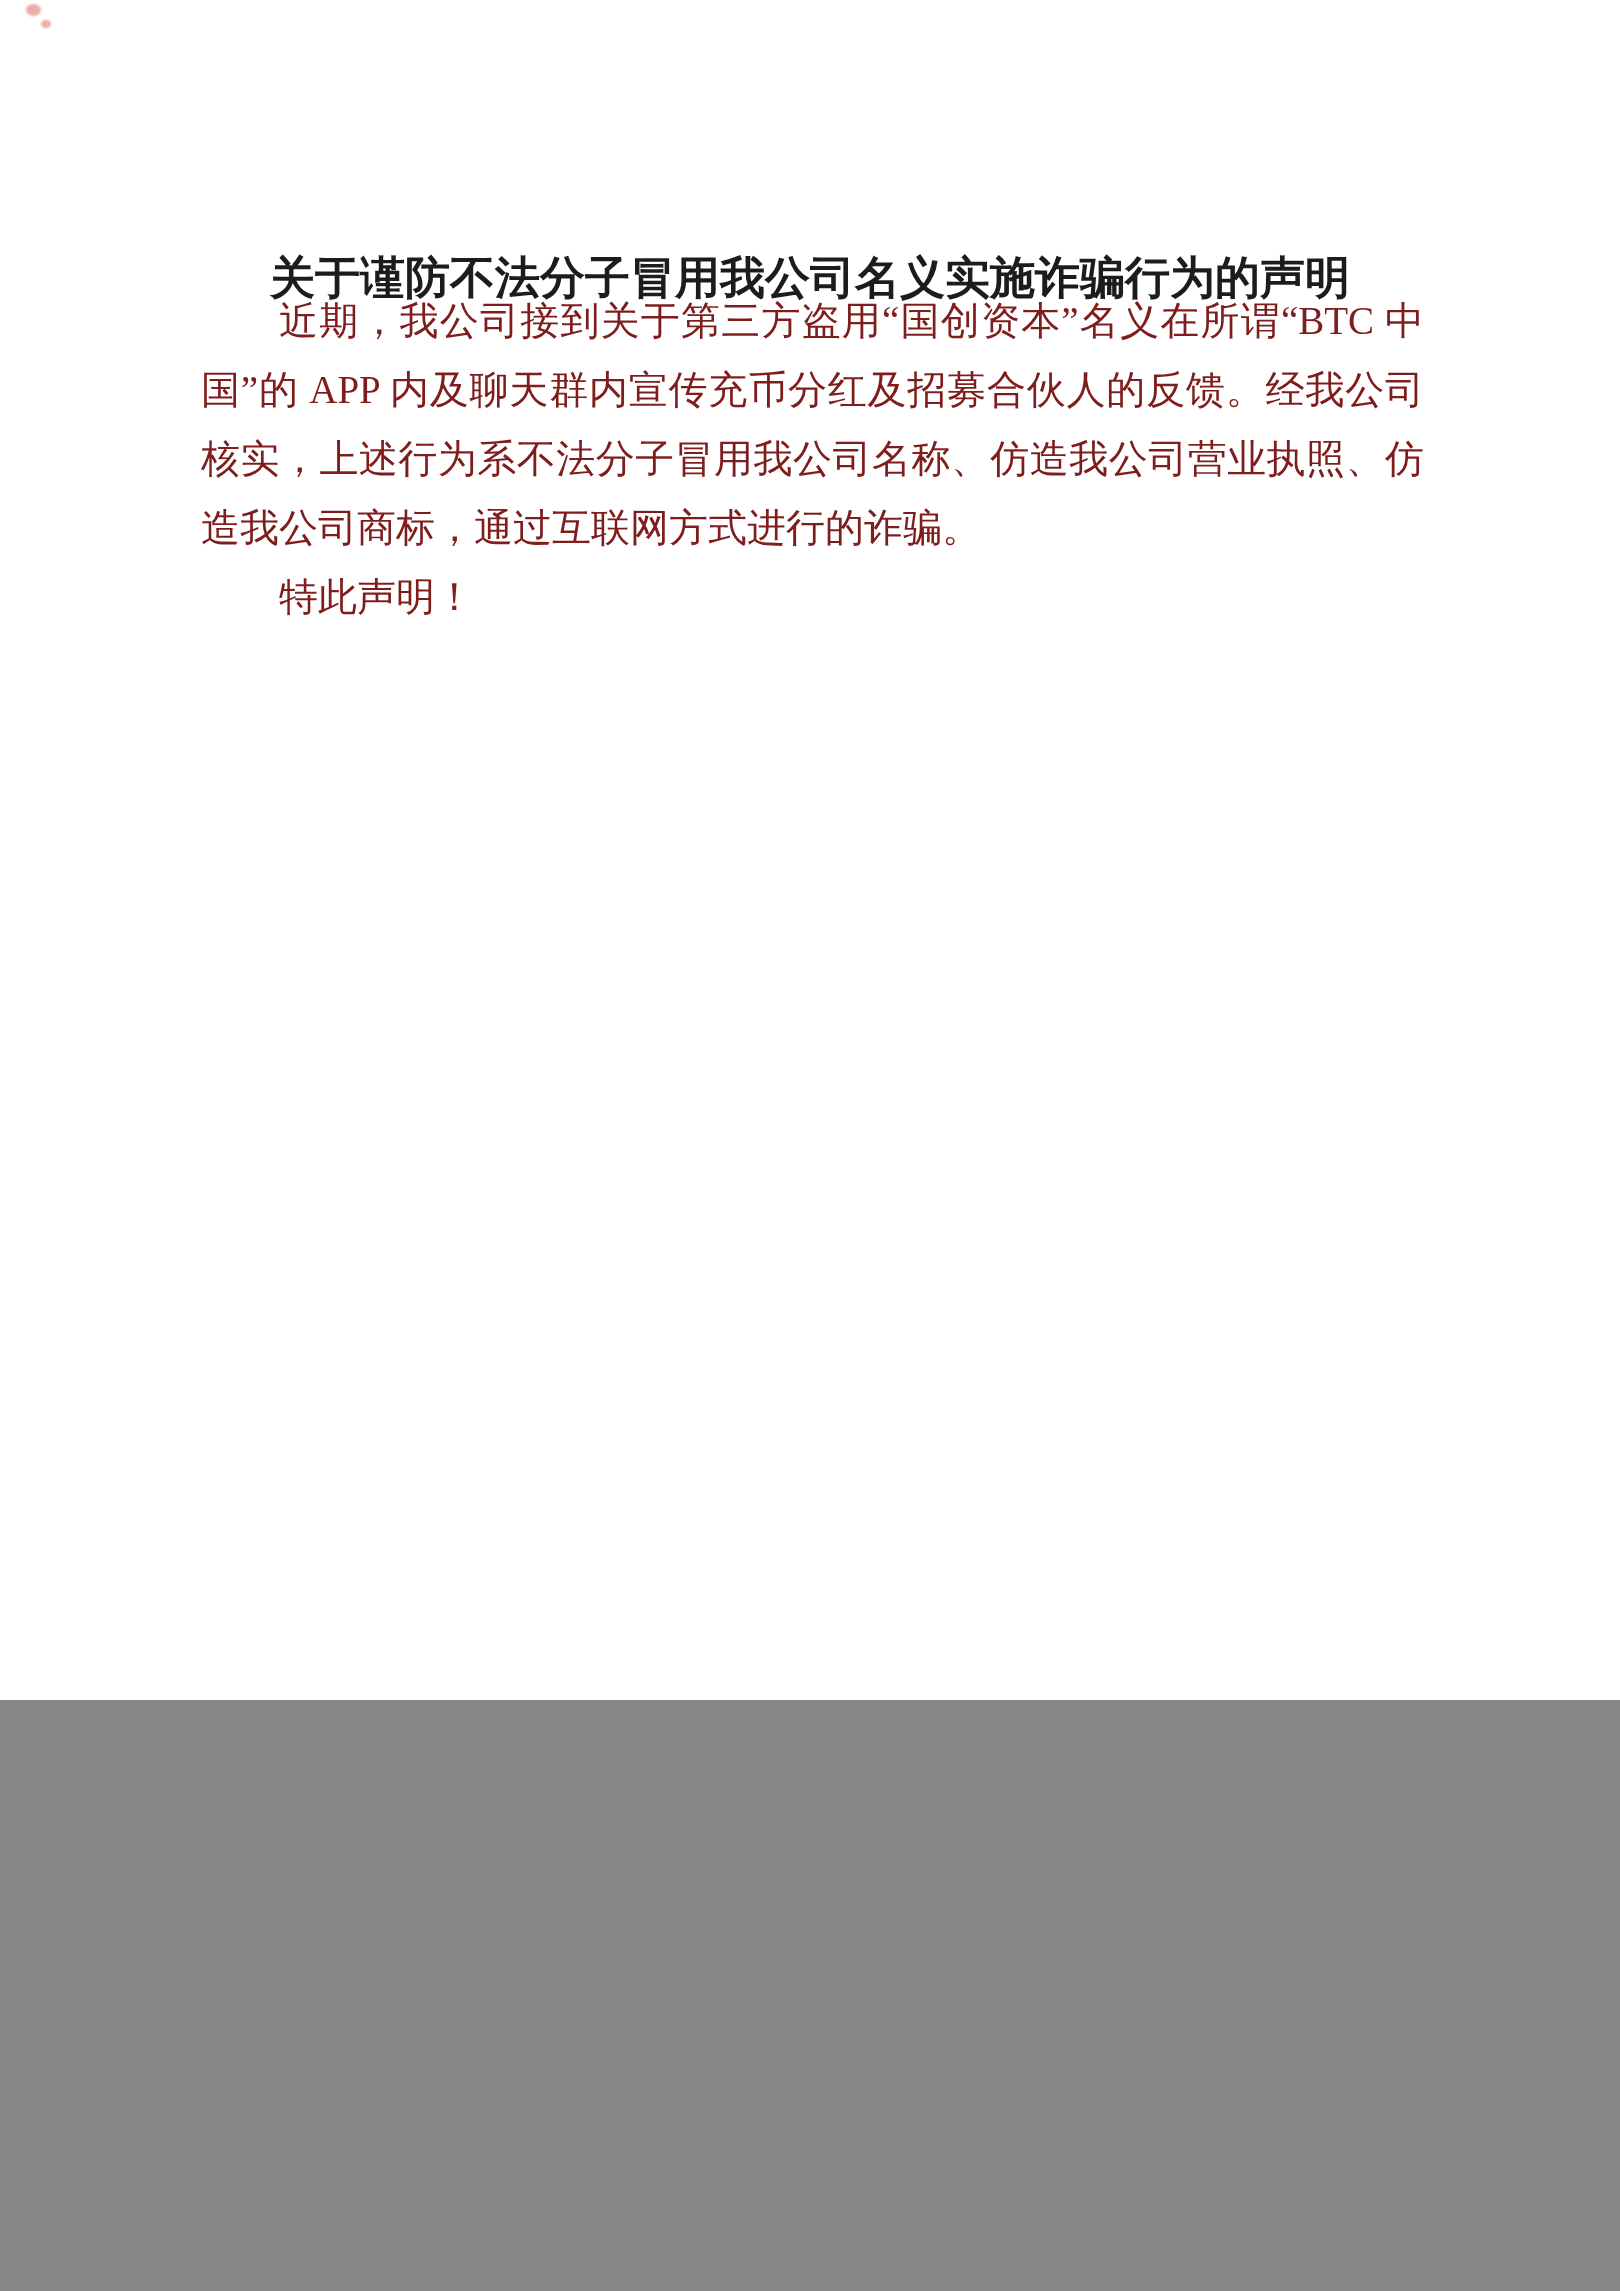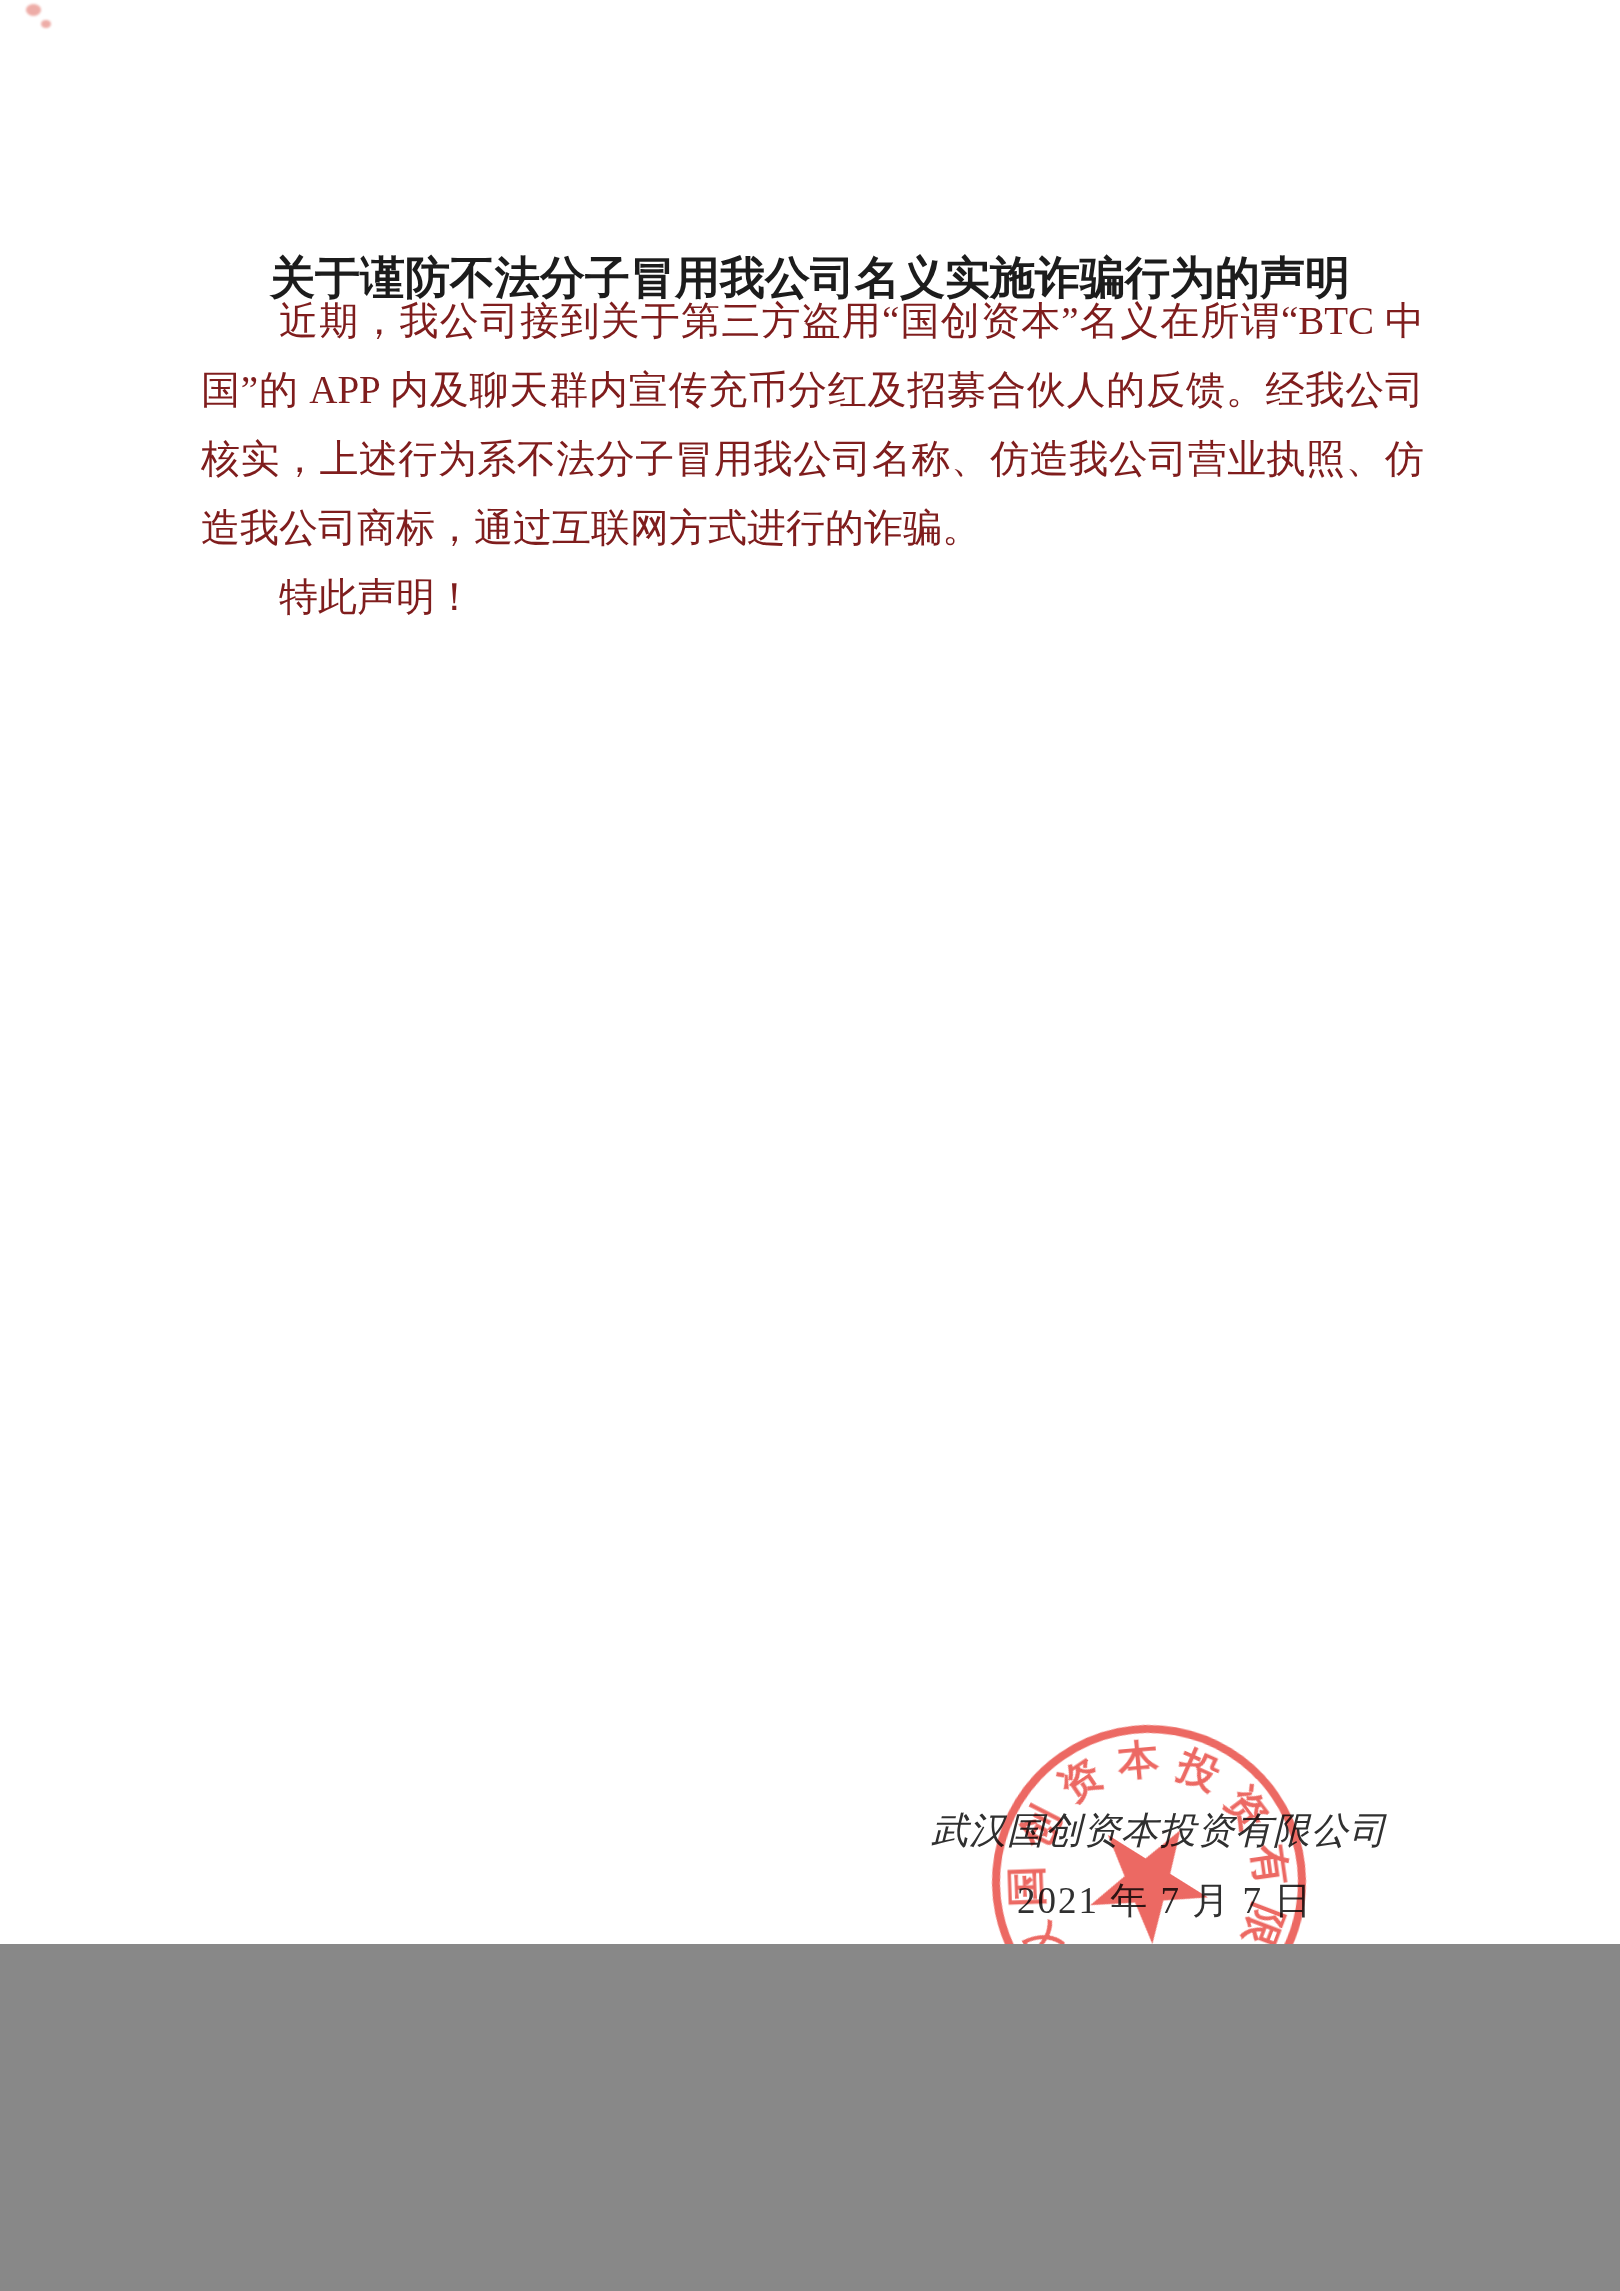--- a/index.html
+++ b/index.html
@@ -1,18 +1,18 @@
 <!DOCTYPE html>
 <html><head>
 <meta charset="utf-8">
 <style>
   html,body{margin:0;padding:0;background:#888;}
   .page{
     position:relative;
-    width:1620px;height:1944px;
+    width:1620px;height:1700px;
     background:#ffffff;
     overflow:hidden;
     font-family:"Liberation Serif", serif;
     color:#2e2e2e;
   }
   .doc-title{
     position:absolute;
     top:218px;left:0;right:0;
     text-align:center;
     font-family:"Liberation Sans", sans-serif;

